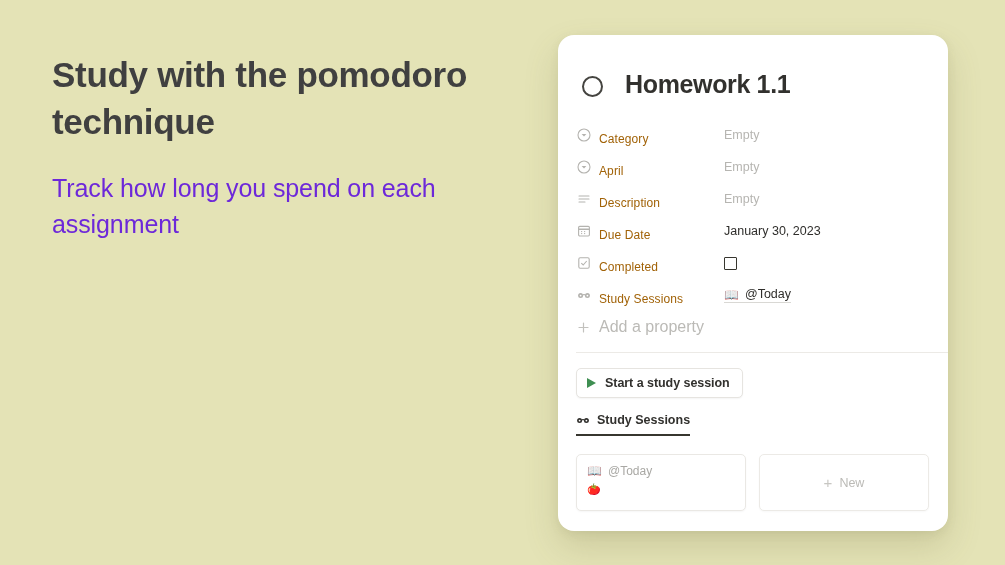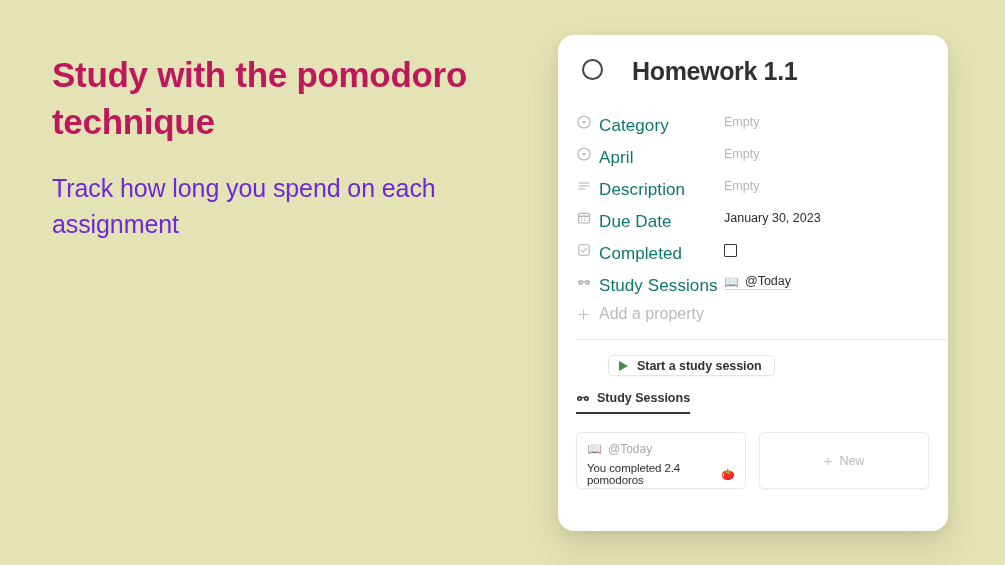--- a/index.html
+++ b/index.html
@@ -21,21 +21,21 @@
   .promo {
     position: absolute;
     left: 52px;
     top: 52px;
     width: 470px;
   }
   .promo-headline {
     font-size: 35px;
     font-weight: bold;
     line-height: 1.33;
-    color: #be185d;
+    color: #404040;
     letter-spacing: -0.3px;
   }
   .promo-sub {
     margin-top: 26px;
     font-size: 25px;
     font-weight: normal;
     line-height: 1.42;
     color: #6d28d9;
     letter-spacing: -0.1px;
   }
@@ -54,24 +54,24 @@
     overflow: hidden;
   }
 
   .card-inner {
     padding: 20px 0 0 0;
   }
 
   
   .title-row {
     display: flex;
-    align-items: flex-start;
-    gap: 29px;
+    align-items: flex-end;
+    gap: 22px;
     padding: 0 24px;
-    margin-top: 4px;
+    margin-top: 17px;
     margin-bottom: 22px;
   }
   .circle-icon {
     width: 21px;
     height: 21px;
     border: 2.4px solid #454440;
     border-radius: 50%;
     flex: 0 0 auto;
   }
   .card-title {
@@ -91,22 +91,22 @@
     height: 32px;
   }
   .prop-label {
     display: flex;
     align-items: center;
     gap: 8px;
     width: 148px;
     flex: 0 0 148px;
   }
   .prop-label-text {
-    font-size: 17px;
-    color: #0f766e;
+    font-size: 12px;
+    color: #a16207;
     letter-spacing: 0.1px;
     margin-top: 8px;
   }
   .prop-value {
     font-size: 12.5px;
     color: #2f2e2b;
     display: flex;
     align-items: center;
     gap: 7px;
   }
@@ -168,32 +168,31 @@
   }
 
   
   .actions {
     padding: 15px 0 0 18px;
   }
   .btn {
     display: inline-flex;
     align-items: center;
     gap: 9px;
-    height: 21px;
+    height: 30px;
     padding: 0 12px 0 10px;
     border: 1px solid #e6e4e0;
     border-radius: 5px;
     background: #fff;
     font-size: 12.5px;
     font-weight: bold;
     color: #32312e;
     box-shadow: 0 1px 1.5px rgba(0,0,0,0.045);
     letter-spacing: -0.05px;
     cursor: pointer;
-    margin-left: 32px;
   }
   .play-tri {
     width: 0; height: 0;
     border-left: 9px solid #3f8f52;
     border-top: 5.5px solid transparent;
     border-bottom: 5.5px solid transparent;
   }
   .stop-sq {
     width: 11px; height: 11px;
     background: #d9534f;
@@ -417,21 +416,20 @@
       </div>
     </div>
 
     <div class="session-row">
       <div class="session-card">
         <div class="session-head">
           <span class="book-emoji">📖</span>
           <span>@Today</span>
         </div>
         <div class="session-body">
-          <span>You completed 2.4 pomodoros</span>
           <span class="tomato">🍅</span>
         </div>
       </div>
 
       <div class="new-card">
         <span class="new-plus">+</span>
         <span>New</span>
       </div>
     </div>
 

